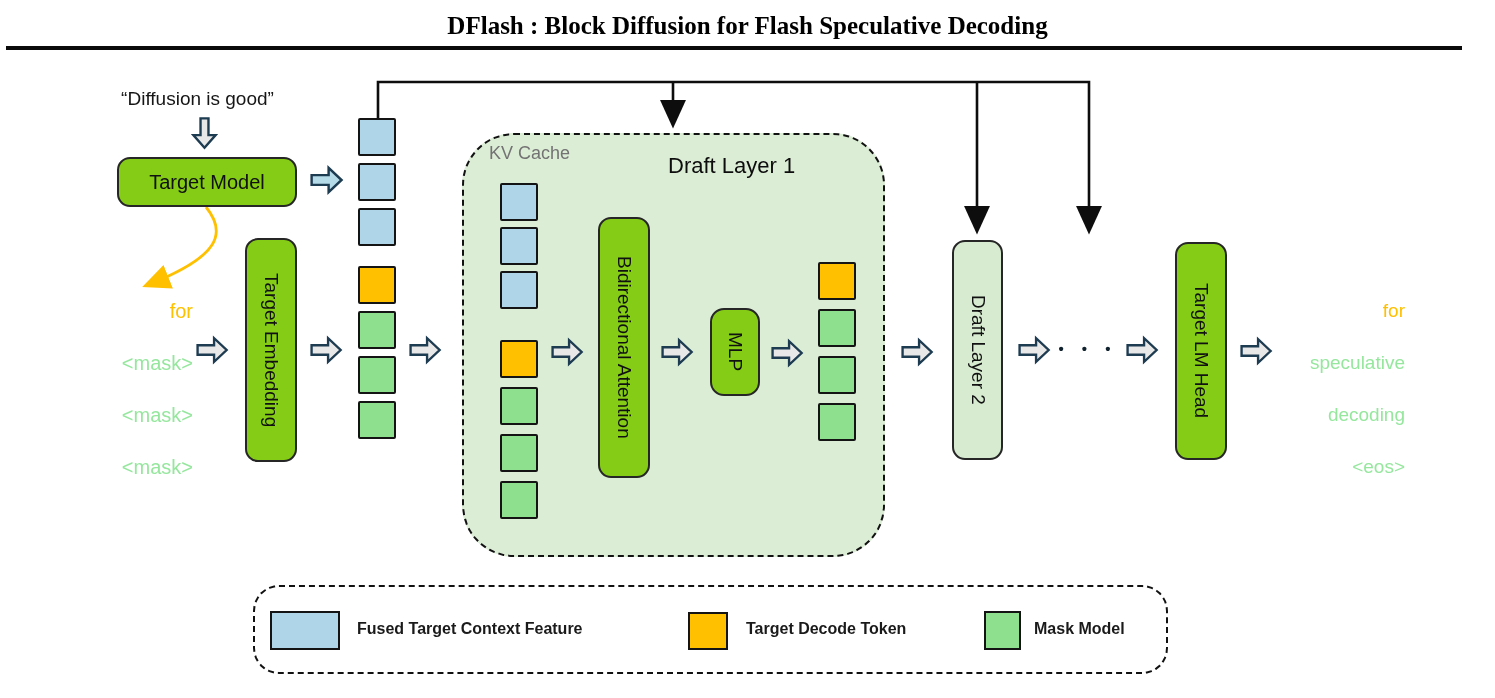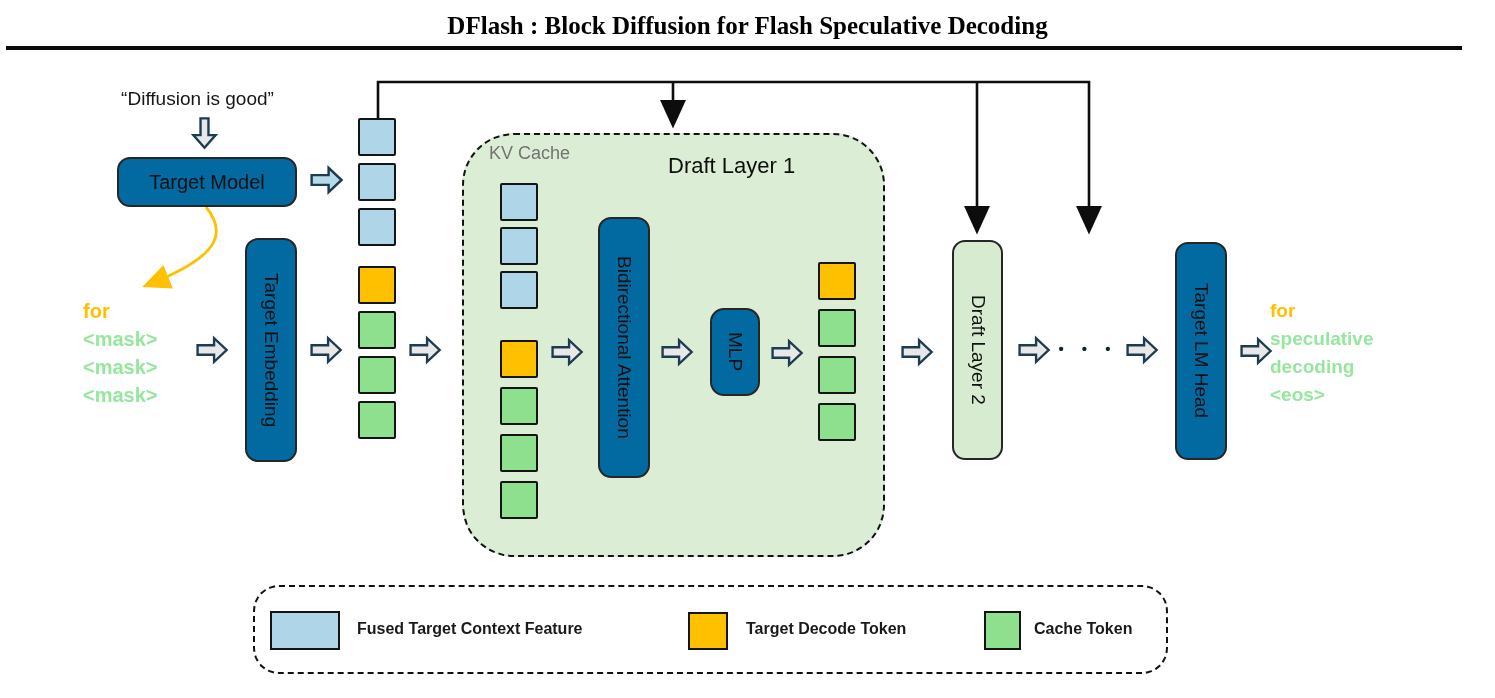--- a/index.html
+++ b/index.html
@@ -12,21 +12,21 @@
 
   
   #title {
     left:0; top:12px; width:1495px; text-align:center;
     font-family:"Liberation Serif", serif; font-weight:bold; font-size:25px; color:#000;
   }
   #title-rule { left:6px; top:46px; width:1483px; height:4px; background:#0a0a0a; }
 
   
   .module {
-    background:#0369a1; border:2.5px solid #262626; border-radius:13px;
+    background:#84cc16; border:2.5px solid #262626; border-radius:13px;
     display:flex; align-items:center; justify-content:center;
     font-size:19px; font-weight:500; color:#111;
   }
   .vtext { writing-mode:vertical-rl; white-space:nowrap; }
 
   
   .stack { display:flex; flex-direction:column; }
   .token { width:38px; height:38px; border:2.5px solid #141414; border-radius:2px; }
   .token.blue   { background:#aed6e8; }
   .token.orange { background:#ffc000; }
@@ -34,23 +34,23 @@
 
   
   #draft1 {
     left:462px; top:133px; width:423px; height:424px;
     background:#dcedd6; border:2.5px dashed #111; border-radius:52px;
   }
   #kv-label { left:489px; top:143px; font-size:18px; font-weight:500; color:#737373; }
   #draft1-label { left:668px; top:153px; width:210px; text-align:left; font-size:22px; font-weight:500; color:#0d0d0d; }
 
   
-  .word-col { text-align:left; font-size:20px; font-weight:700; line-height:28px; }
+  .word-col { text-align:right; font-size:20px; font-weight:400; line-height:28px; }
   .txt-orange { color:#ffc000; }
-  .txt-green  { color:#95e79d; }
+  .txt-green  { color:#95e79d;margin-top:24px; }
 
   
   #legend {
     left:253px; top:585px; width:915px; height:89px;
     background:#fff; border:2.5px dashed #111; border-radius:26px;
   }
   .legend-label { font-size:16px; font-weight:600; color:#1a1a1a; }
   .swatch { border:2.5px solid #141414; }
 
   #dots {
@@ -210,15 +210,15 @@
     <div class="txt-green">decoding</div>
     <div class="txt-green">&lt;eos&gt;</div>
   </div>
 
   <div id="legend" class="abs"></div>
   <div class="swatch abs" style="left:270px;top:611px;width:70px;height:39px;background:#aed6e8;"></div>
   <div class="legend-label abs" style="left:357px;top:620px;">Fused Target Context Feature</div>
   <div class="swatch abs" style="left:688px;top:612px;width:40px;height:38px;background:#ffc000;"></div>
   <div class="legend-label abs" style="left:746px;top:620px;">Target Decode Token</div>
   <div class="swatch abs" style="left:984px;top:611px;width:37px;height:39px;background:#8ee08e;"></div>
-  <div class="legend-label abs" style="left:1034px;top:620px;">Cache Token</div>
+  <div class="legend-label abs" style="left:1034px;top:620px;">Mask Model</div>
 
 </div>
 
 </body></html>

